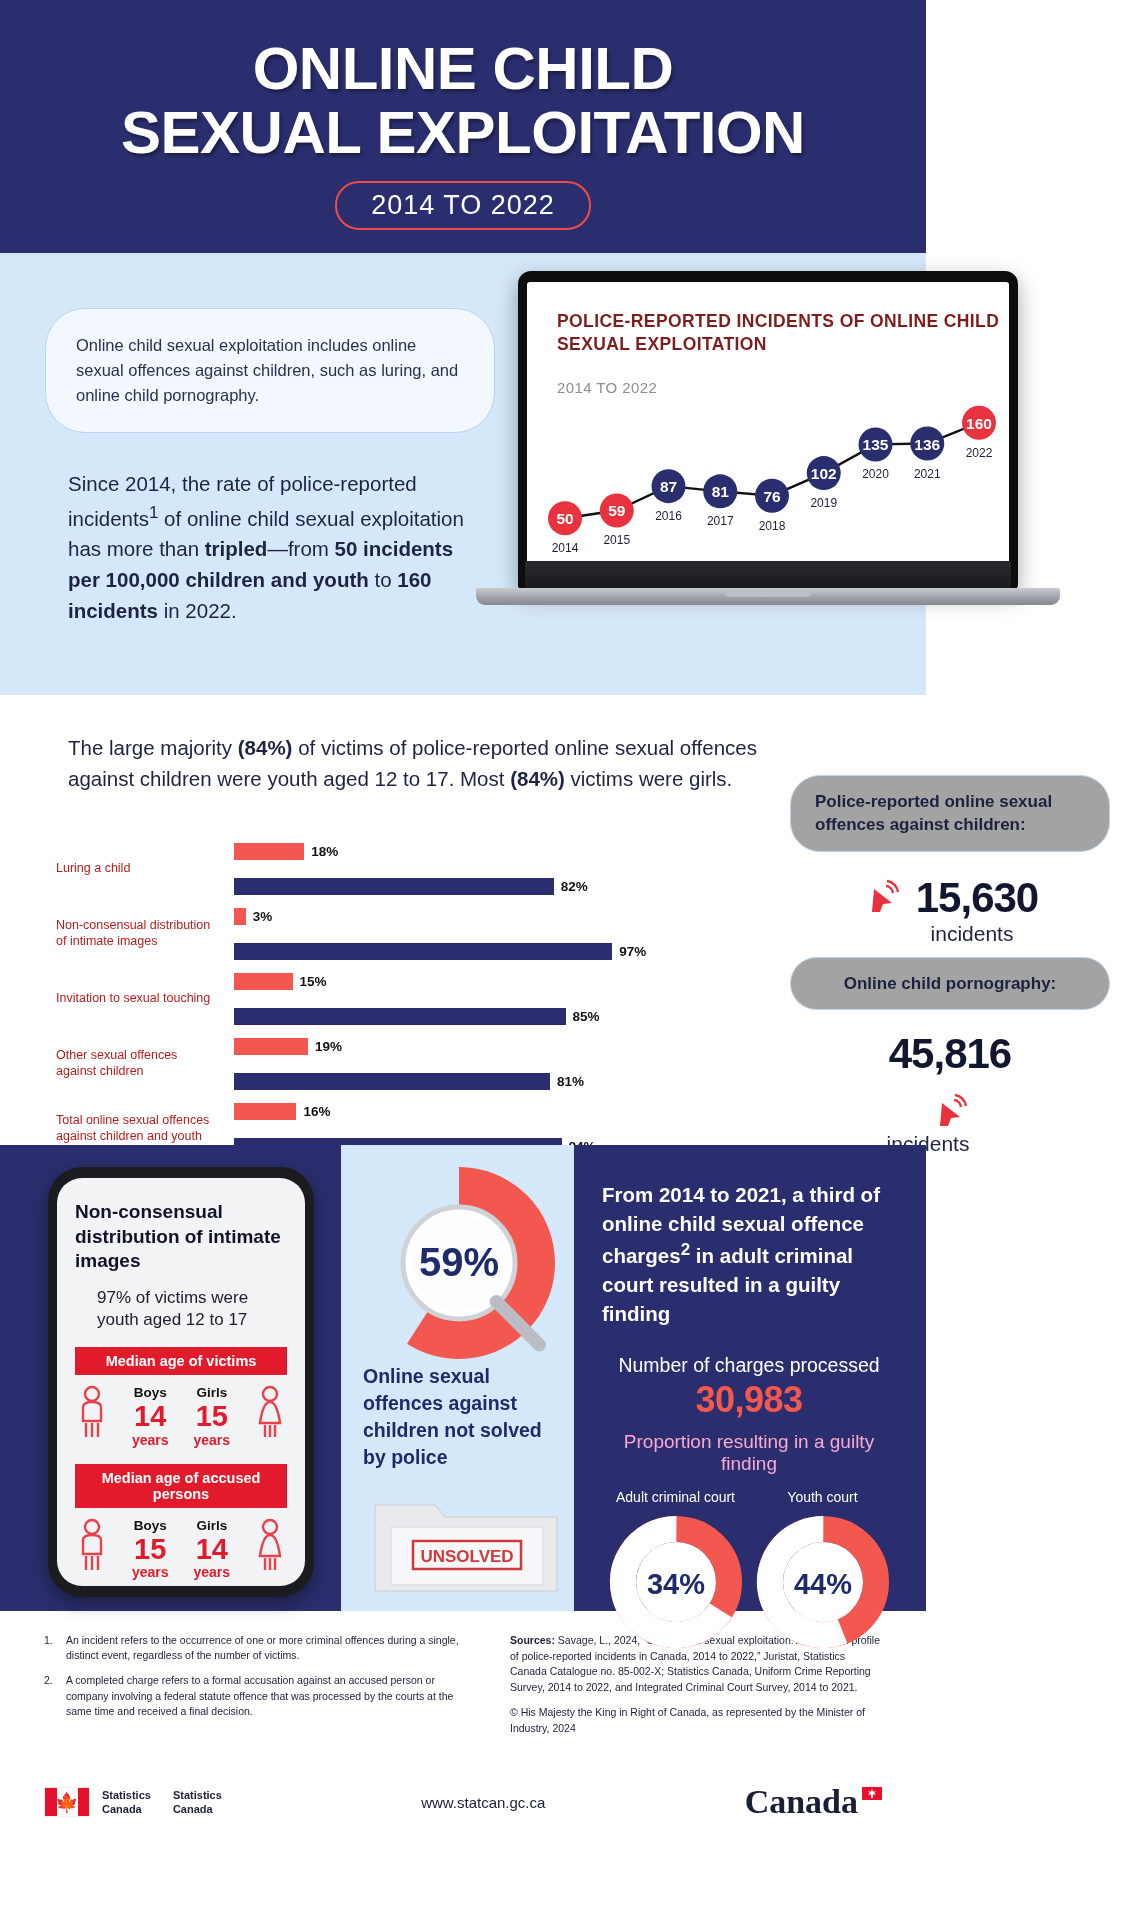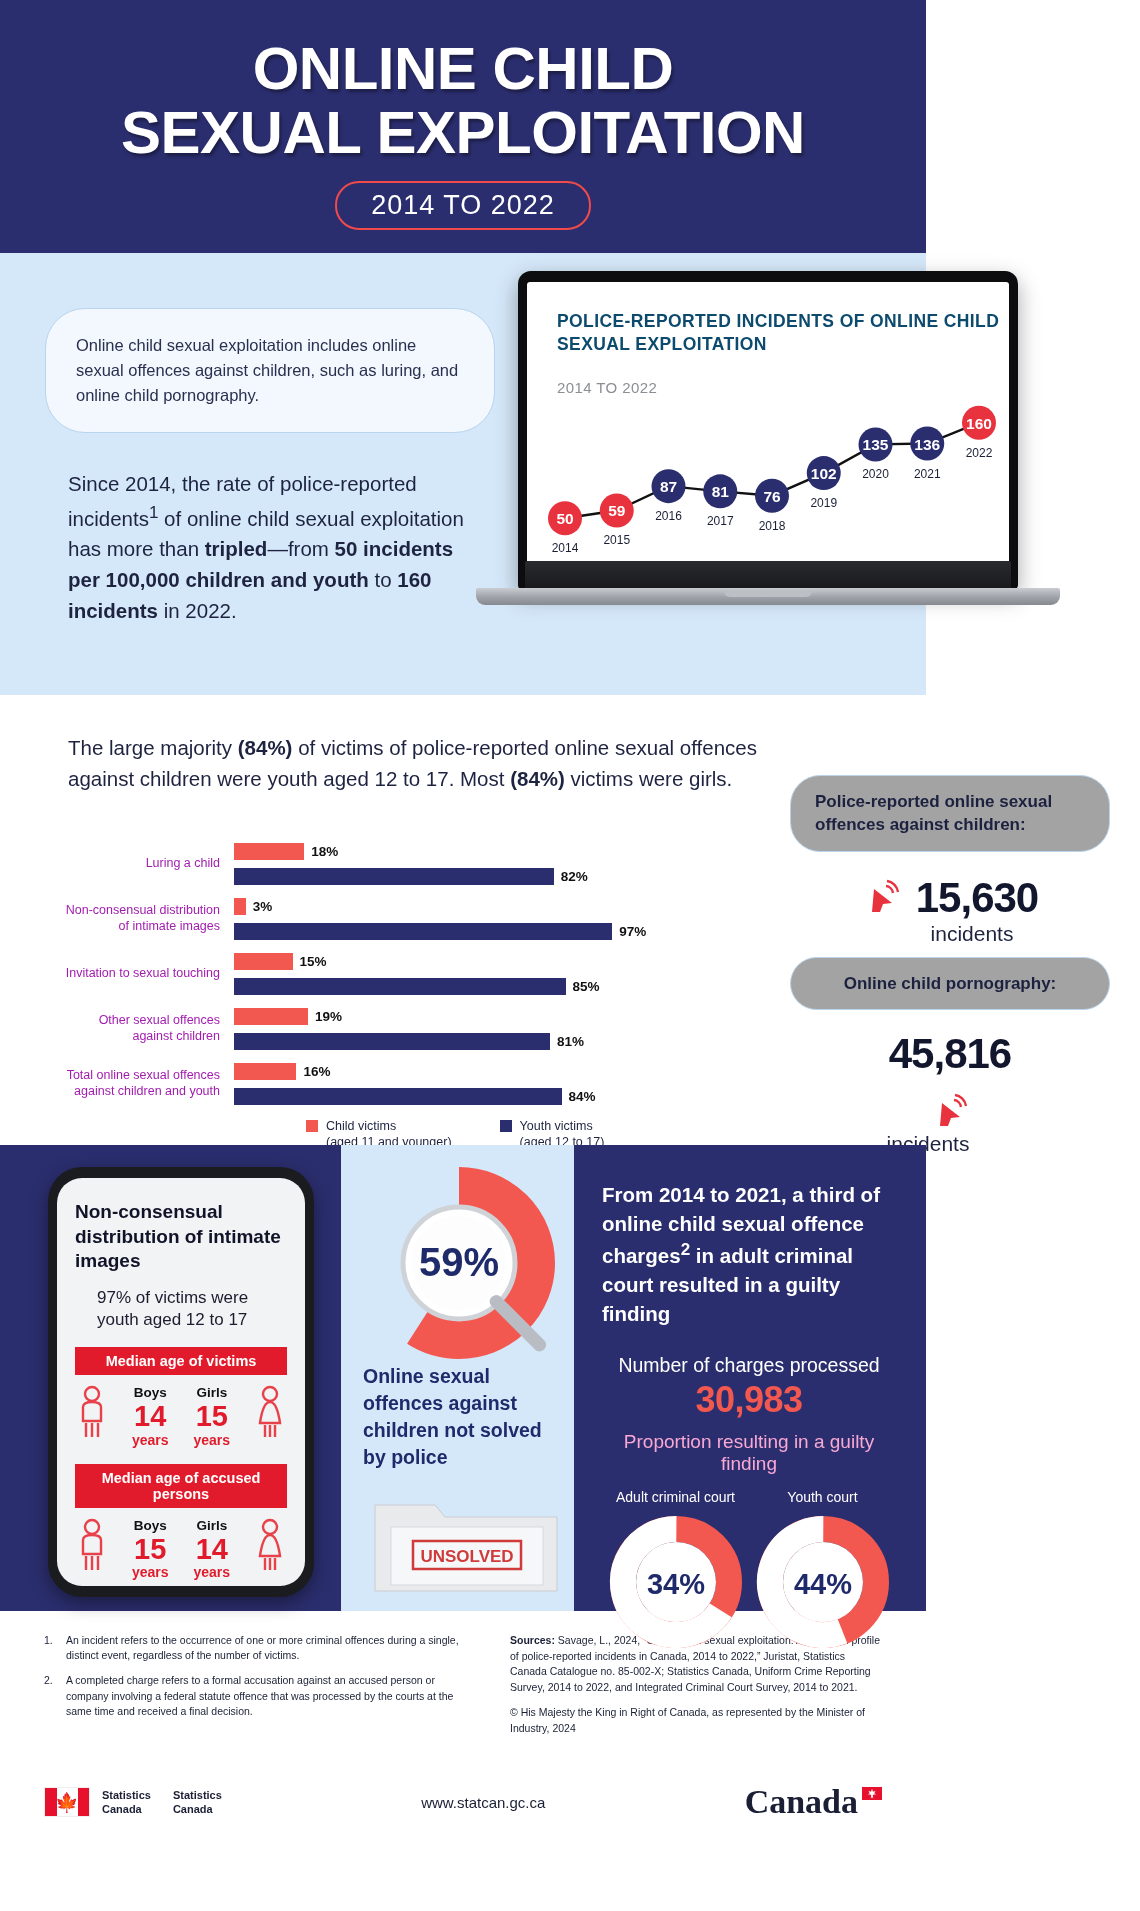--- a/index.html
+++ b/index.html
@@ -39,21 +39,21 @@
   .intro b { font-weight:bold; }
 
   
   .laptop { position:absolute; left:408px; top:-10px; width:700px; height:420px; }
   .lid {
     position:absolute; left:110px; top:28px; width:500px; height:318px;
     background:#0d0d0f; border-radius:13px 13px 4px 4px; padding:11px 9px 13px 9px;
     box-shadow:0 8px 22px rgba(0,0,0,.35);
   }
   .screen { width:100%; height:100%; background:#fff; border-radius:3px; position:relative; overflow:hidden; }
-  .sc-title { position:absolute; left:30px; top:28px; color:#0c4a6e; font-weight:bold;
+  .sc-title { position:absolute; left:30px; top:28px; color:#7f1d1d; font-weight:bold;
     font-size:17.5px; line-height:1.32; letter-spacing:.4px; }
   .sc-sub { position:absolute; left:30px; top:97px; color:#8b8e93; font-size:15px; letter-spacing:.4px; }
   .sc-chart { position:absolute; left:0; top:110px; width:100%; height:185px; }
 
   .base {
     position:absolute; left:68px; top:345px; width:584px; height:17px;
     background:linear-gradient(#c9ccd1,#9ea2a8 55%,#86898f);
     border-radius:2px 2px 9px 9px;
   }
   .base:after {
@@ -69,30 +69,30 @@
   .band2 { background:#fff; width:100%; position:relative; height:450px; }
   .lead {
     position:absolute; left:68px; top:38px; width:690px;
     color:#1e2340; font-size:20.5px; line-height:1.5;
   }
   .lead b { font-weight:bold; }
 
   .barchart { position:absolute; left:56px; top:148px; width:700px; }
   .barrow { display:flex; align-items:center; margin-bottom:13px; }
   .barlabel {
-    width:178px; text-align:right; padding-right:14px;
-    font-size:12.5px; color:#a21caf; line-height:1.25;
+    width:178px; text-align:left; padding-right:14px;
+    font-size:12.5px; color:#b91c1c; line-height:1.25;
   }
   .bars { flex:1; position:relative; }
   .bar { height:17px; display:flex; align-items:center; }
   .bar .fill { height:17px; }
   .bar.child .fill { background:#f2584f; }
   .bar.youth .fill { background:#2b2e6e; }
   .bar .val { font-size:13.5px; font-weight:bold; color:#111; margin-left:7px; white-space:nowrap; }
-  .barrow .bars .bar + .bar { margin-top:8px; }
+  .barrow .bars .bar + .bar { margin-top:18px; }
 
   .legend { display:flex; gap:48px; margin-left:250px; margin-top:10px; }
   .leg { display:flex; gap:8px; align-items:flex-start; font-size:12.5px; color:#1e2340; line-height:1.28; }
   .swatch { width:12px; height:12px; margin-top:2px; flex:none; }
   .sw-child { background:#f2584f; }
   .sw-youth { background:#2b2e6e; }
 
   .statbox { position:absolute; }
   .pill-blue {
     background:#a3a3a3; border:1.4px solid #b9d4ec; border-radius:30px;

